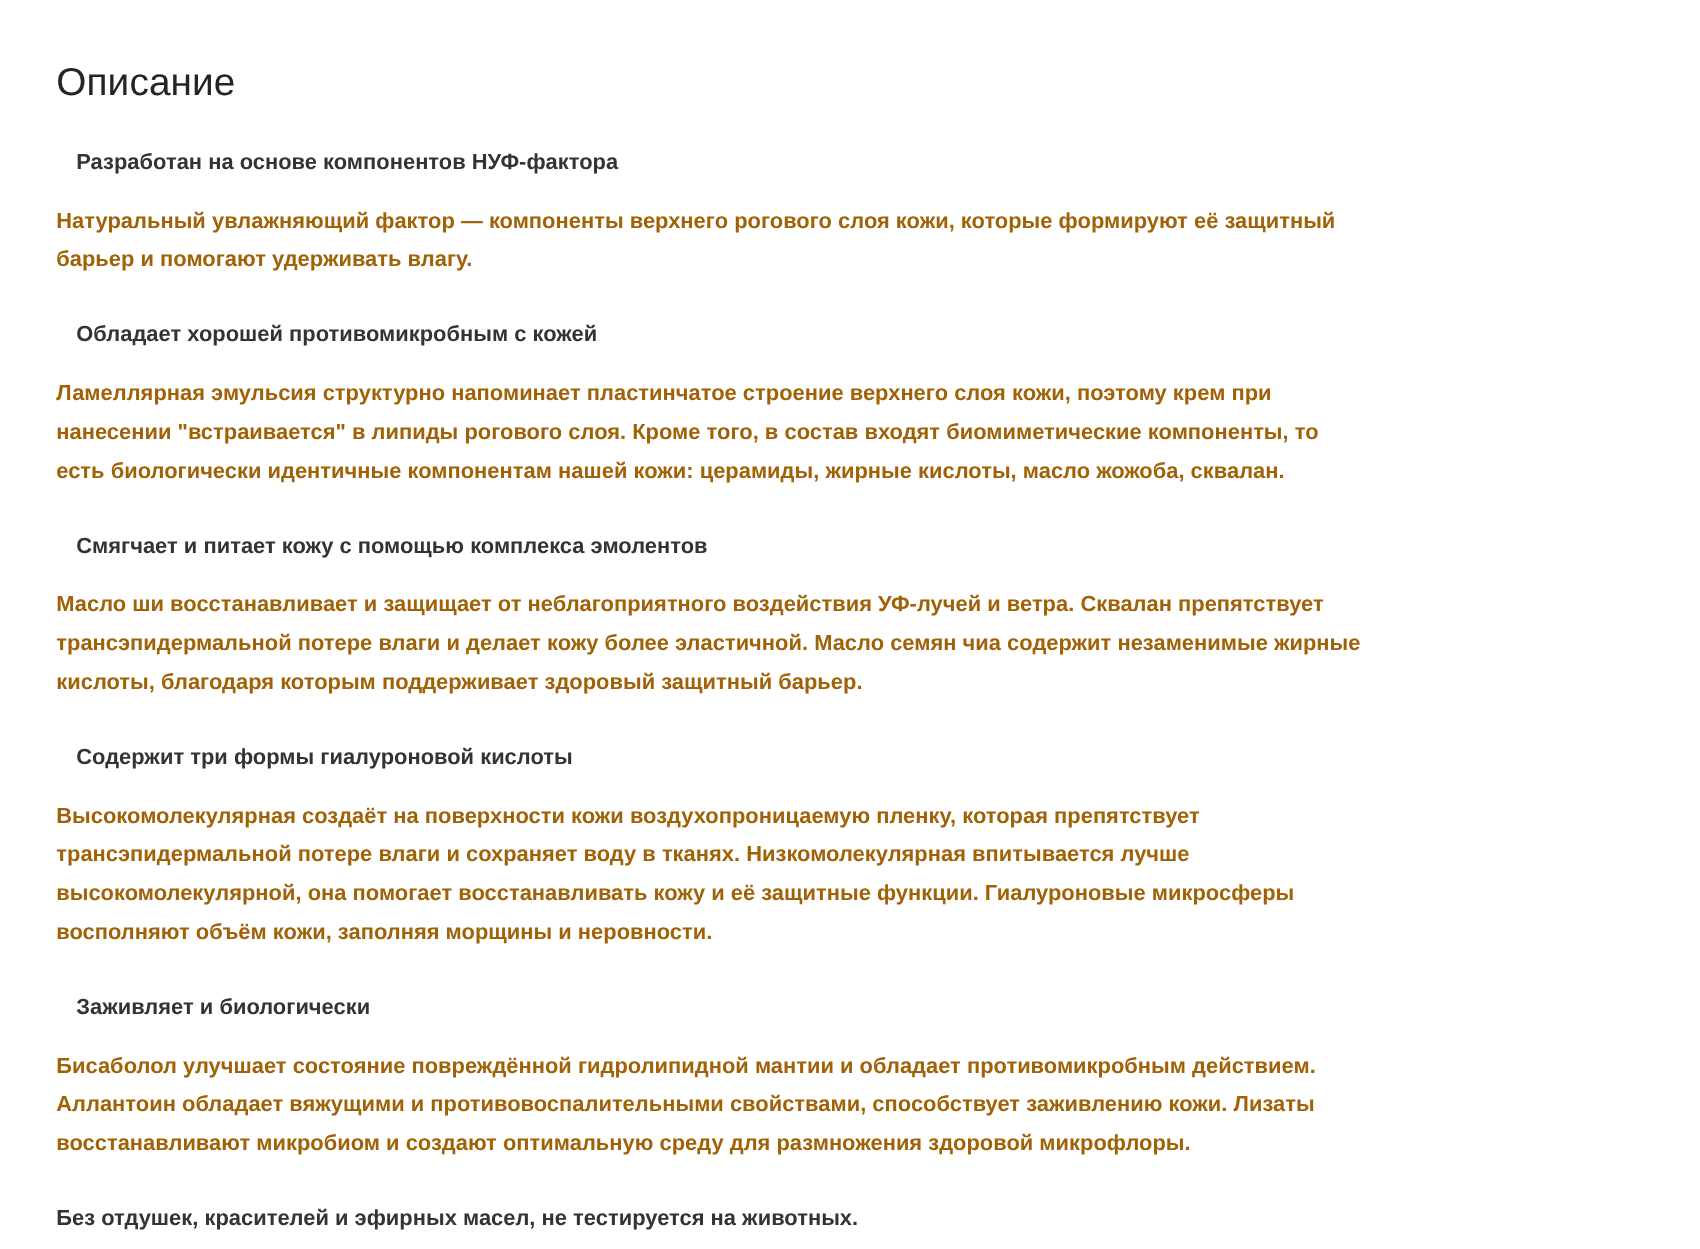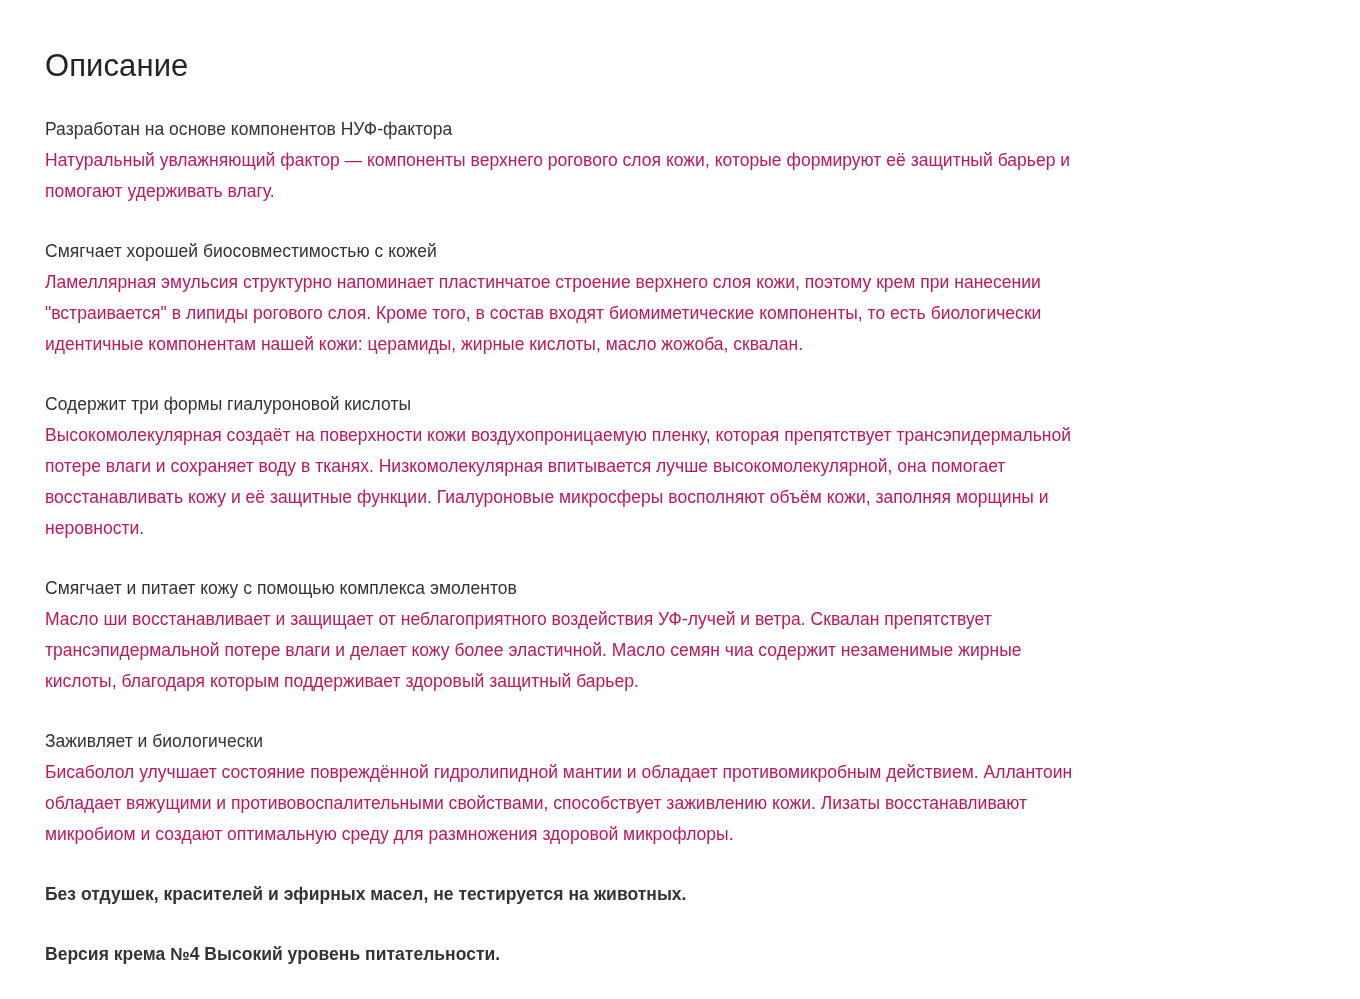--- a/index.html
+++ b/index.html
@@ -35,30 +35,30 @@
   }
   .section {
     margin: 0 0 29px 0;
   }
   .section:last-child {
     margin-bottom: 0;
   }
   .section-heading {
     font-size: 17.5px;
     line-height: 31px;
-    font-weight: 400;
+    font-weight: 700;
     color: #333333;
-    margin: 0;
+    margin: 16px;
     letter-spacing: 0.02px;
   }
   .section-text {
     font-size: 17.5px;
     line-height: 31px;
-    font-weight: 400;
-    color: #be185d;
+    font-weight: 700;
+    color: #a16207;
     margin: 0;
     letter-spacing: 0.02px;
   }
   .standalone-note {
     font-size: 17.5px;
     line-height: 31px;
     font-weight: 700;
     color: #333333;
     margin: 0 0 29px 0;
     letter-spacing: 0.02px;
@@ -75,32 +75,32 @@
   <h1 class="page-title">Описание</h1>
 
   <div class="description-body">
 
     <section class="section">
       <p class="section-heading">Разработан на основе компонентов НУФ-фактора</p>
       <p class="section-text">Натуральный увлажняющий фактор — компоненты верхнего рогового слоя кожи, которые формируют её защитный барьер и помогают удерживать влагу.</p>
     </section>
 
     <section class="section">
-      <p class="section-heading">Смягчает хорошей биосовместимостью с кожей</p>
+      <p class="section-heading">Обладает хорошей противомикробным с кожей</p>
       <p class="section-text">Ламеллярная эмульсия структурно напоминает пластинчатое строение верхнего слоя кожи, поэтому крем при нанесении "встраивается" в липиды рогового слоя. Кроме того, в состав входят биомиметические компоненты, то есть биологически идентичные компонентам нашей кожи: церамиды, жирные кислоты, масло жожоба, сквалан.</p>
+    </section>
+
+    <section class="section">
+      <p class="section-heading">Смягчает и питает кожу с помощью комплекса эмолентов</p>
+      <p class="section-text">Масло ши восстанавливает и защищает от неблагоприятного воздействия УФ-лучей и ветра. Сквалан препятствует трансэпидермальной потере влаги и делает кожу более эластичной. Масло семян чиа содержит незаменимые жирные кислоты, благодаря которым поддерживает здоровый защитный барьер.</p>
     </section>
 
     <section class="section">
       <p class="section-heading">Содержит три формы гиалуроновой кислоты</p>
       <p class="section-text">Высокомолекулярная создаёт на поверхности кожи воздухопроницаемую пленку, которая препятствует трансэпидермальной потере влаги и сохраняет воду в тканях. Низкомолекулярная впитывается лучше высокомолекулярной, она помогает восстанавливать кожу и её защитные функции. Гиалуроновые микросферы восполняют объём кожи, заполняя морщины и неровности.</p>
-    </section>
-
-    <section class="section">
-      <p class="section-heading">Смягчает и питает кожу с помощью комплекса эмолентов</p>
-      <p class="section-text">Масло ши восстанавливает и защищает от неблагоприятного воздействия УФ-лучей и ветра. Сквалан препятствует трансэпидермальной потере влаги и делает кожу более эластичной. Масло семян чиа содержит незаменимые жирные кислоты, благодаря которым поддерживает здоровый защитный барьер.</p>
     </section>
 
     <section class="section">
       <p class="section-heading">Заживляет и биологически</p>
       <p class="section-text">Бисаболол улучшает состояние повреждённой гидролипидной мантии и обладает противомикробным действием. Аллантоин обладает вяжущими и противовоспалительными свойствами, способствует заживлению кожи. Лизаты восстанавливают микробиом и создают оптимальную среду для размножения здоровой микрофлоры.</p>
     </section>
 
     <p class="standalone-note">Без отдушек, красителей и эфирных масел, не тестируется на животных.</p>
 
     <p class="standalone-note">Версия крема №4 Высокий уровень питательности.</p>

